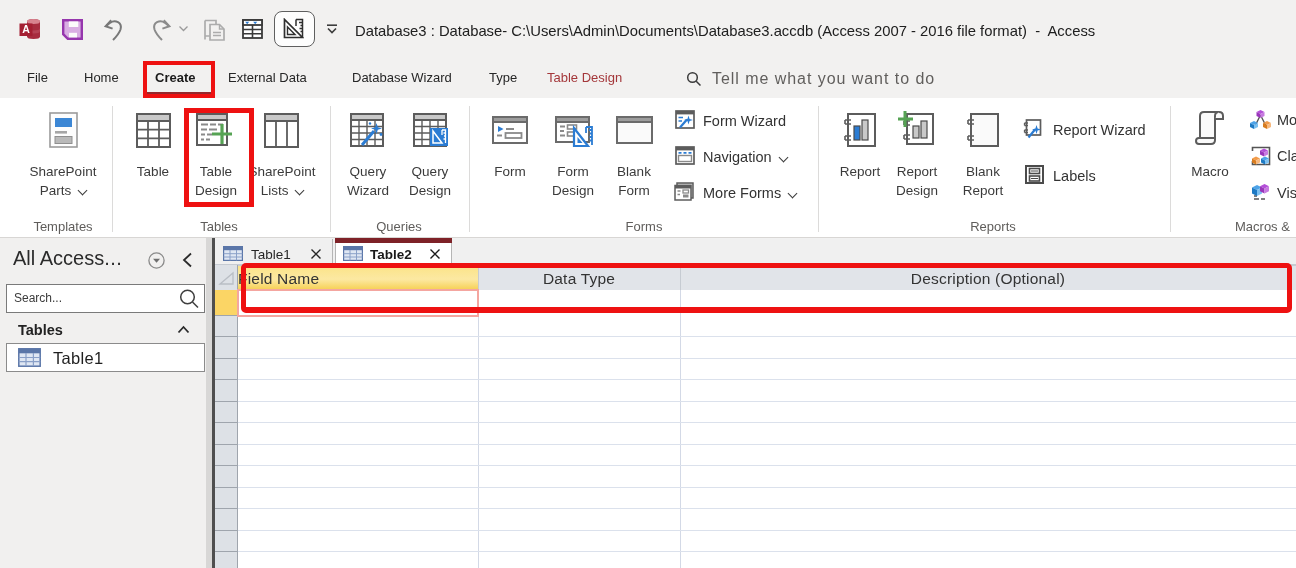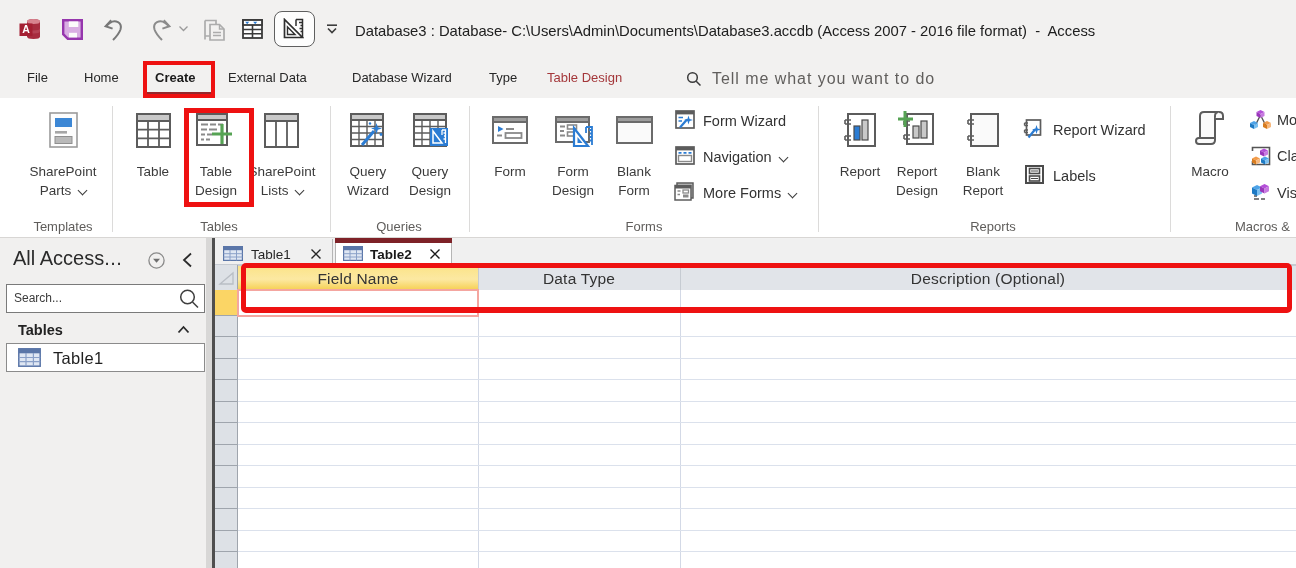--- a/index.html
+++ b/index.html
@@ -386,21 +386,21 @@
 <div class="a" style="left:370px;top:247px;font-size:13.5px;font-weight:bold;color:#1a1a1a">Table2</div>
 <svg class="a" style="left:429px;top:248px" width="12" height="12" viewBox="0 0 12 12">
   <path d="M1.5 1.5 L10.5 10.5 M10.5 1.5 L1.5 10.5" stroke="#1a1a1a" stroke-width="1.4"></path>
 </svg>
 
 <div class="a" style="left:238px;top:265px;width:1058px;height:303px;background:#fff"></div>
 
 <div class="a" style="left:238px;top:265px;width:240px;height:25px;background:linear-gradient(#fbe388,#fce9a2 55%,#f6cf52);border-top:1px solid #c6cbd2;box-sizing:border-box"></div>
 <div class="a" style="left:478px;top:265px;width:202px;height:25px;background:#e1e4e9;border-top:1px solid #c6cbd2;border-left:1px solid #c6cbd2;box-sizing:border-box"></div>
 <div class="a" style="left:680px;top:265px;width:616px;height:25px;background:#e1e4e9;border-top:1px solid #c6cbd2;border-left:1px solid #c6cbd2;box-sizing:border-box"></div>
-<div class="a" style="left:238px;top:270px;width:240px;font-size:15.5px;letter-spacing:0.2px;color:#333;text-align:center">Field Name</div>
+<div class="a" style="left:238px;top:270px;width:240px;font-size:15.5px;letter-spacing:0.2px;color:#333;text-align:left">Field Name</div>
 <div class="a" style="left:478px;top:270px;width:202px;font-size:15.5px;letter-spacing:0.2px;color:#333;text-align:center">Data Type</div>
 <div class="a" style="left:680px;top:270px;width:616px;font-size:15.5px;letter-spacing:0.2px;color:#333;text-align:center">Description (Optional)</div>
 
 <div class="a" style="left:478px;top:290px;width:1px;height:278px;background:#d3d9e6"></div>
 <div class="a" style="left:680px;top:290px;width:1px;height:278px;background:#d3d9e6"></div>
 
 <div class="a" style="left:238px;top:336px;width:1058px;height:1px;background:#dbe1ec"></div>
 <div class="a" style="left:238px;top:358px;width:1058px;height:1px;background:#dbe1ec"></div>
 <div class="a" style="left:238px;top:379px;width:1058px;height:1px;background:#dbe1ec"></div>
 <div class="a" style="left:238px;top:401px;width:1058px;height:1px;background:#dbe1ec"></div>

